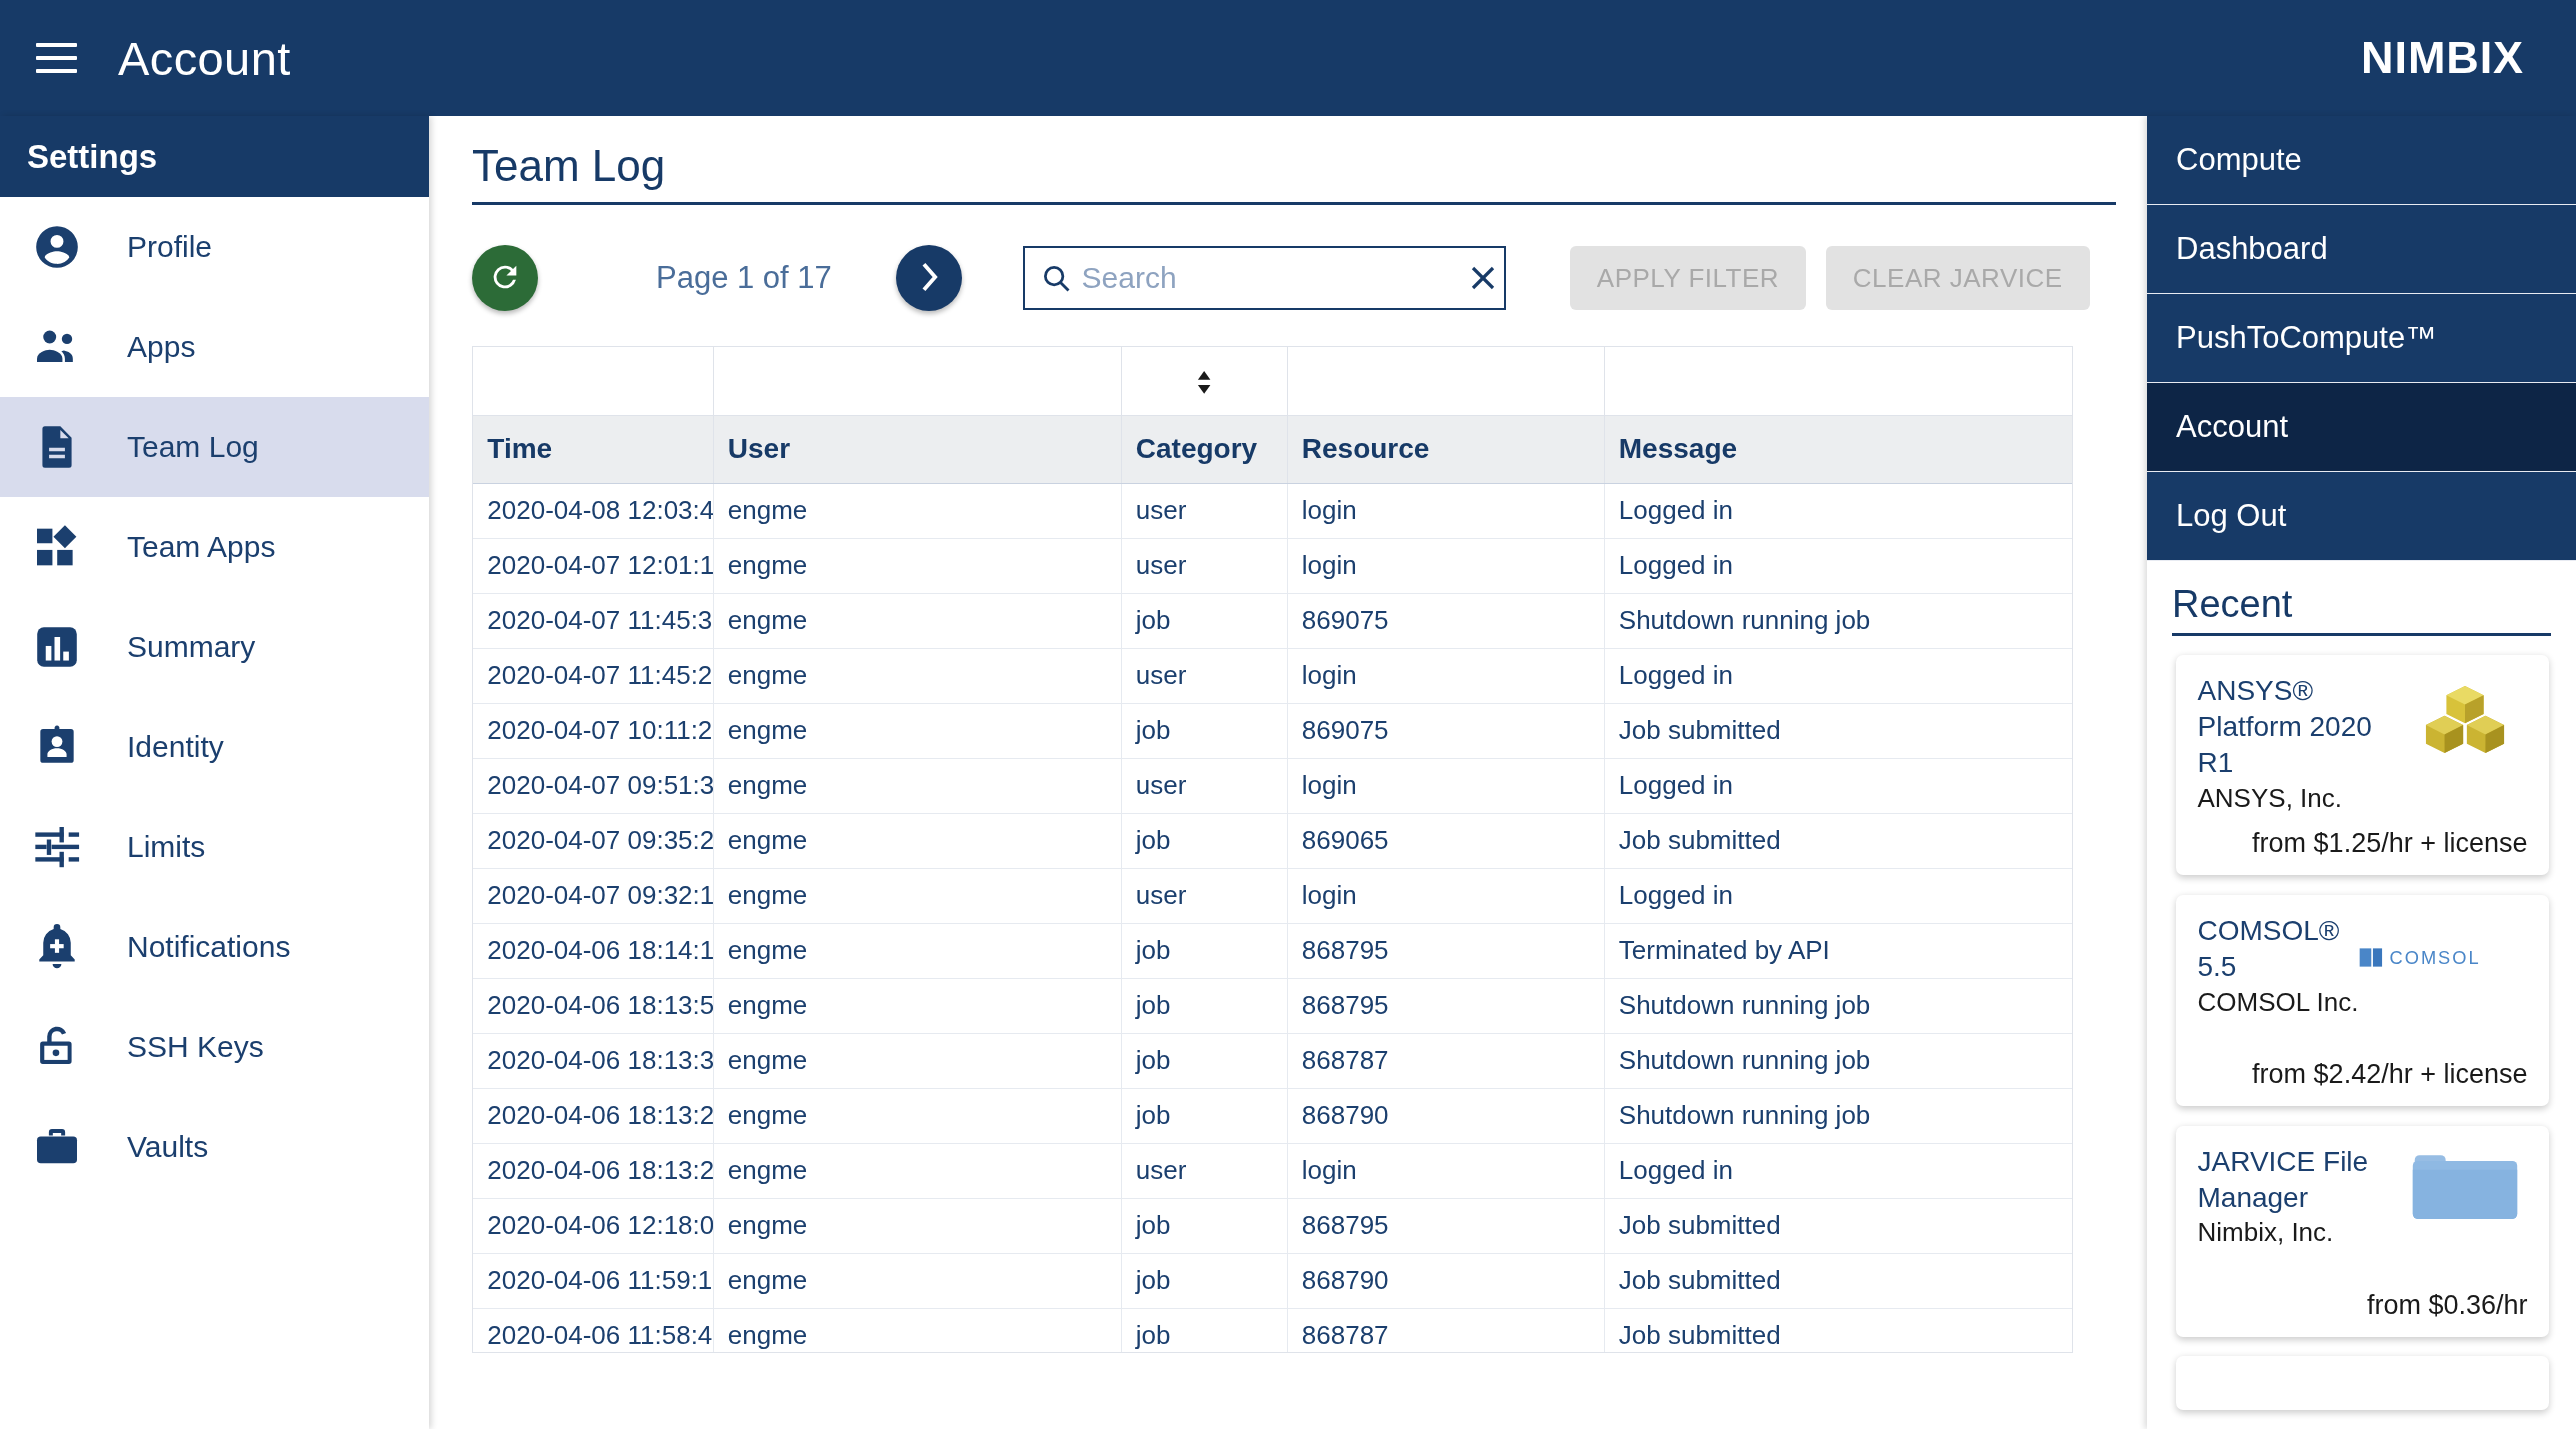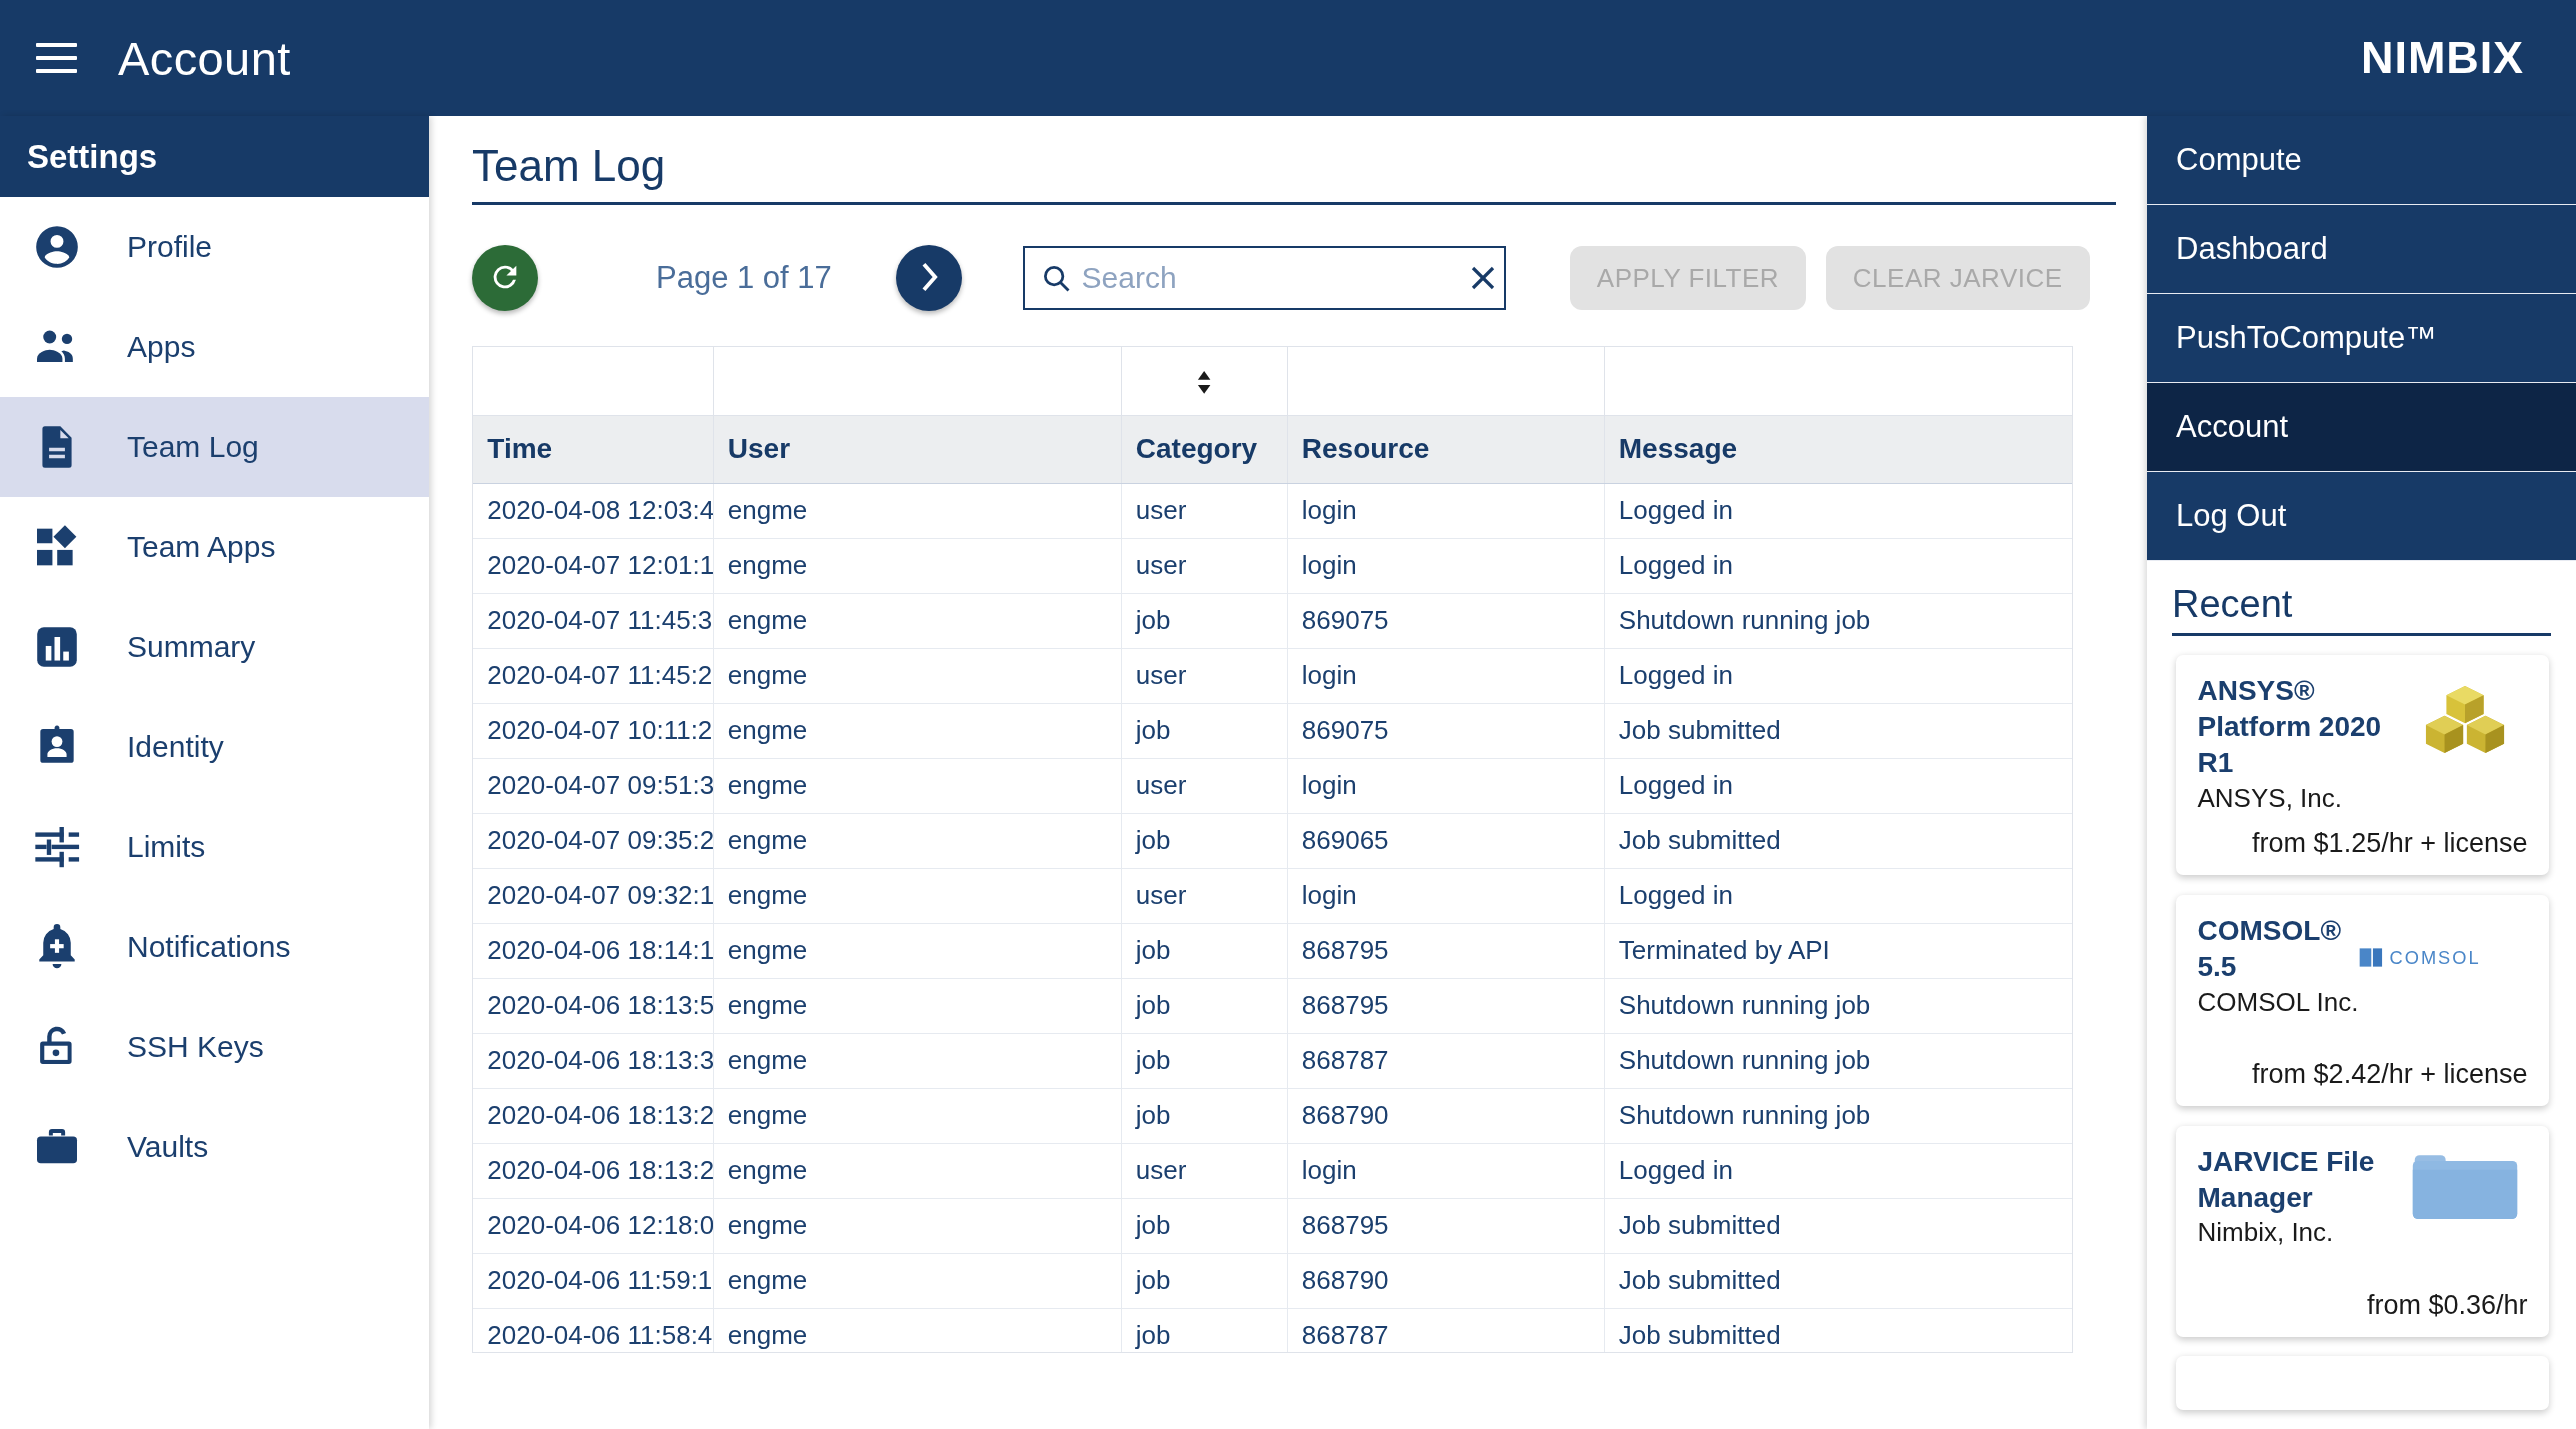--- a/index.html
+++ b/index.html
@@ -161,21 +161,21 @@
     width: 30px; height: 30px; flex-shrink: 0; cursor: pointer;
   }
   .clear-x svg { width: 30px; height: 30px; stroke: #173a67; stroke-width: 2.6; fill: none; }
 
   .filter-btn {
     height: 64px;
     margin-left: 64px;
     padding: 0 27px;
     background: #e2e2e2;
     border: none;
-    border-radius: 12px;
+    border-radius: 6px;
     color: #a9a9a9;
     font-size: 26px;
     font-family: "Liberation Sans", sans-serif;
     letter-spacing: 0.5px;
     cursor: pointer;
     white-space: nowrap;
   }
   .filter-btn.second { margin-left: 19.7px; }
 
   
@@ -269,21 +269,21 @@
     box-shadow: 0 2.7px 7.2px rgba(0,0,0,0.20);
     padding: 18px 21.5px 16px 21.5px;
     height: 211px;
     position: relative;
     cursor: pointer;
   }
   .app-card.tall { height: 220px; }
   .card-top { display: flex; justify-content: space-between; }
   .card-text { max-width: 224px; }
   .card-name {
-    font-size: 28px; color: #1b3f6e; line-height: 1.28; font-weight: 700;
+    font-size: 28px; color: #1b3f6e; line-height: 1.28; font-weight: 400;
   }
   .card-vendor {
     font-size: 26px; color: #1a1a1a; margin-top: 1.8px; white-space: nowrap;
   }
   .card-price {
     position: absolute;
     right: 21.5px; bottom: 16px;
     font-size: 27px; color: #1a1a1a; white-space: nowrap;
   }
   .card-icon { width: 125px; height: 107px; flex-shrink: 0;

